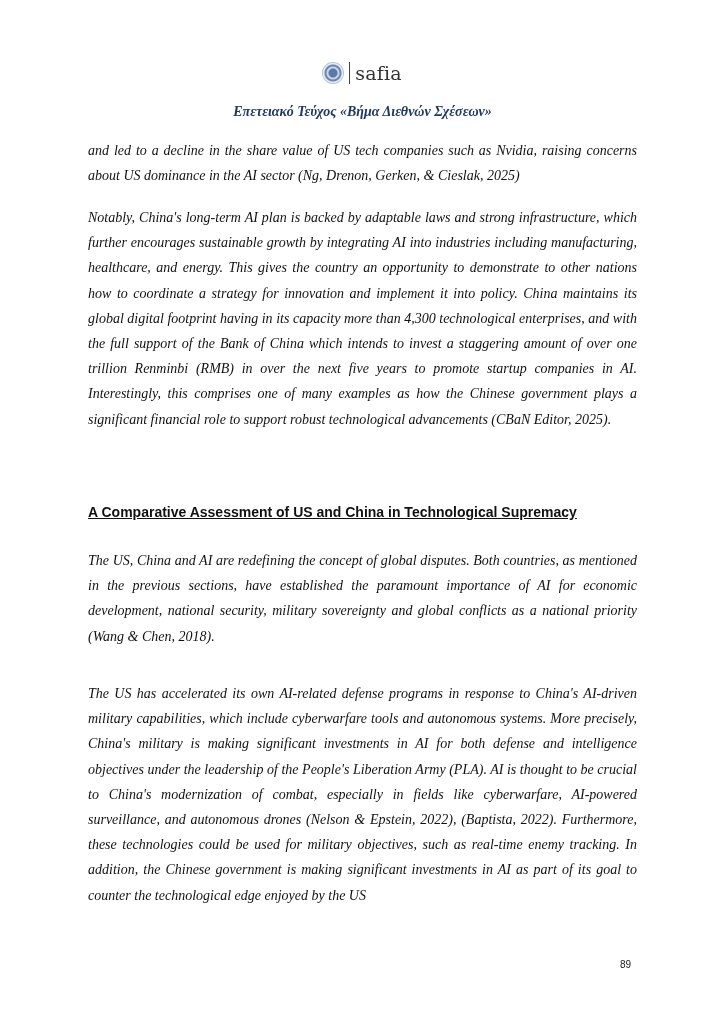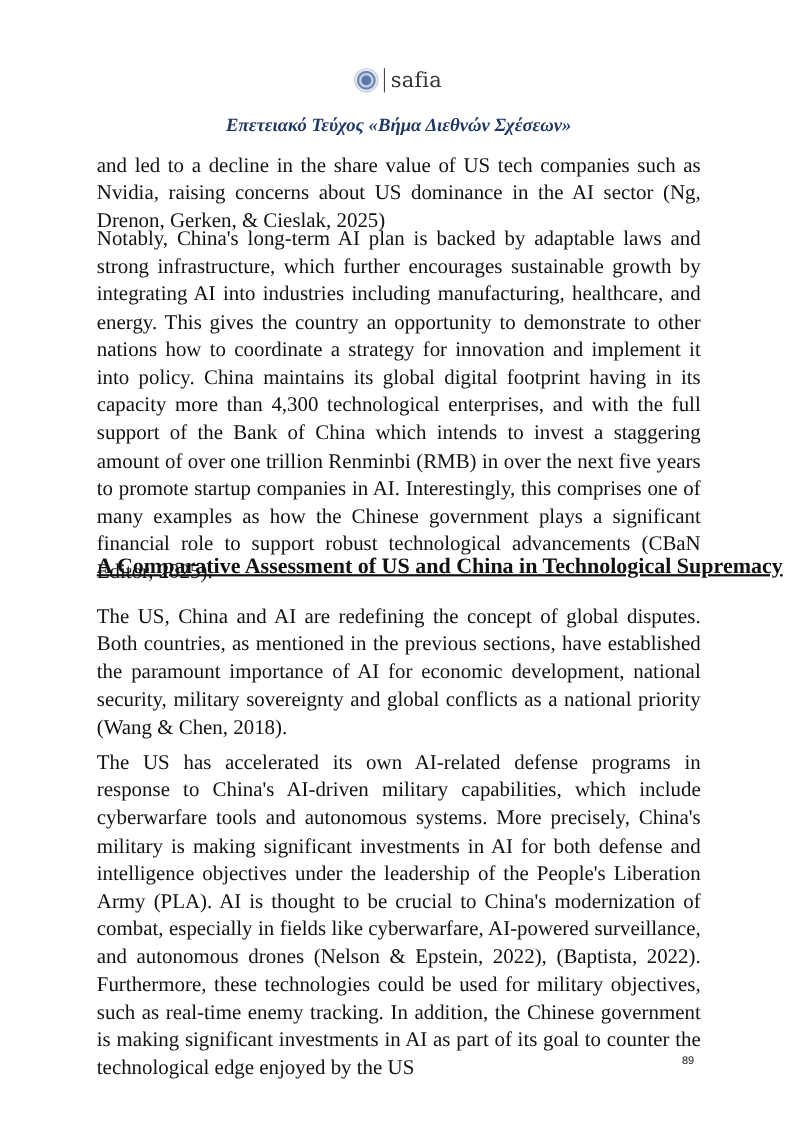--- a/index.html
+++ b/index.html
@@ -2,23 +2,23 @@
 <html><head>
 <meta charset="utf-8">
 <style>
   html, body { margin: 0; padding: 0; background: #ffffff; }
   body { width: 725px; height: 1024px; position: relative; overflow: hidden; }
   .page { position: absolute; left: 0; top: 0; width: 725px; height: 1024px; background: #fff; }
   .logo-row { position: absolute; top: 58px; left: 0; width: 725px; height: 30px; display: flex; justify-content: center; align-items: center; }
   .logo-seal { width: 20px; height: 20px; border-radius: 50%; background: radial-gradient(circle at 50% 50%, #5a79a8 0 4px, #c9d5e6 5px 6px, #6b86b1 7px 8px, #e4eaf2 9px 10px); box-shadow: 0 0 0 1px #b7c3d6; margin-right: 6px; }
   .logo-bar { width: 1px; height: 22px; background: #444; margin-right: 5px; }
   .logo-text { font-family: "DejaVu Serif", serif; font-size: 19px; color: #333; letter-spacing: 0.2px; line-height: 1; }
-  .journal-title { position: absolute; top: 104px; left: 0; width: 725px; text-align: center; font-family: "Liberation Serif", serif; font-style: italic; font-weight: bold; font-size: 17px; color: #1f3864; }
-  .body-text { position: absolute; left: 88px; width: 549px; font-family: "Liberation Serif", serif; font-size: 19px; line-height: 25.2px; color: #111; text-align: justify; margin: 0; }
-  .section-heading { position: absolute; left: 88px; top: 504px; font-family: Liberation Serif, serif; font-weight: bold; font-size: 20px; text-decoration: underline; color: #111; margin: 0; }
+  .journal-title { position: absolute; top: 104px; left: 0; width: 725px; text-align: center; font-family: "Liberation Serif", serif; font-style: italic; font-weight: bold; font-size: 14px; color: #1f3864; }
+  .body-text { position: absolute; left: 88px; width: 549px; font-family: "Liberation Serif", serif; font-size: 14px; line-height: 25.2px; color: #111; text-align: justify; margin: 0; font-style: italic; }
+  .section-heading { position: absolute; left: 88px; top: 504px; font-family: Liberation Sans, sans-serif; font-weight: bold; font-size: 14px; text-decoration: underline; color: #111; margin: 0; }
   .page-number { position: absolute; top: 959px; left: 620px; font-family: "Liberation Sans", sans-serif; font-size: 10px; color: #222; }
 </style>
 </head>
 <body>
 
 <div class="page">
   <div class="logo-row">
     <span class="logo-seal"></span>
     <span class="logo-bar"></span>
     <span class="logo-text">safia</span>

